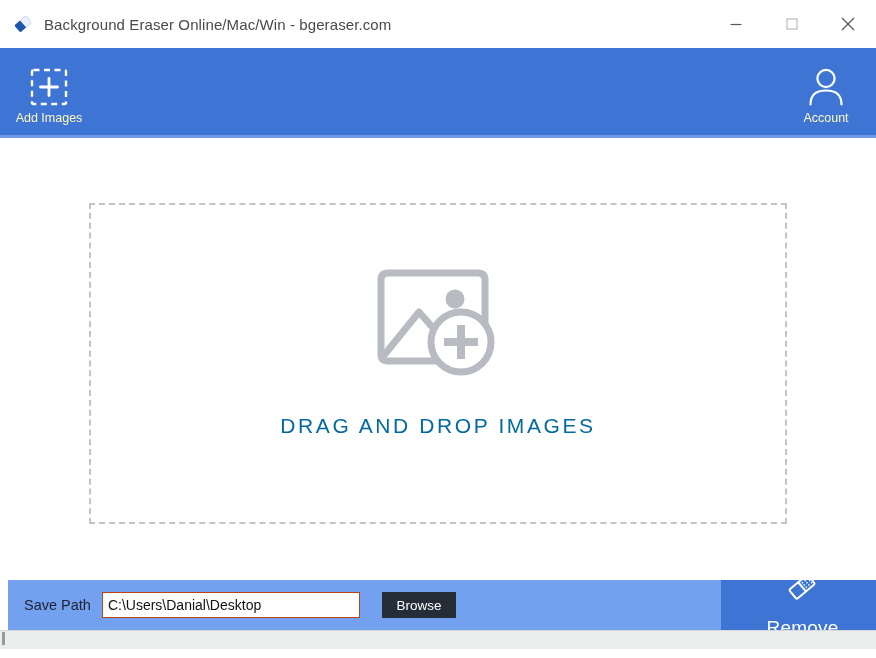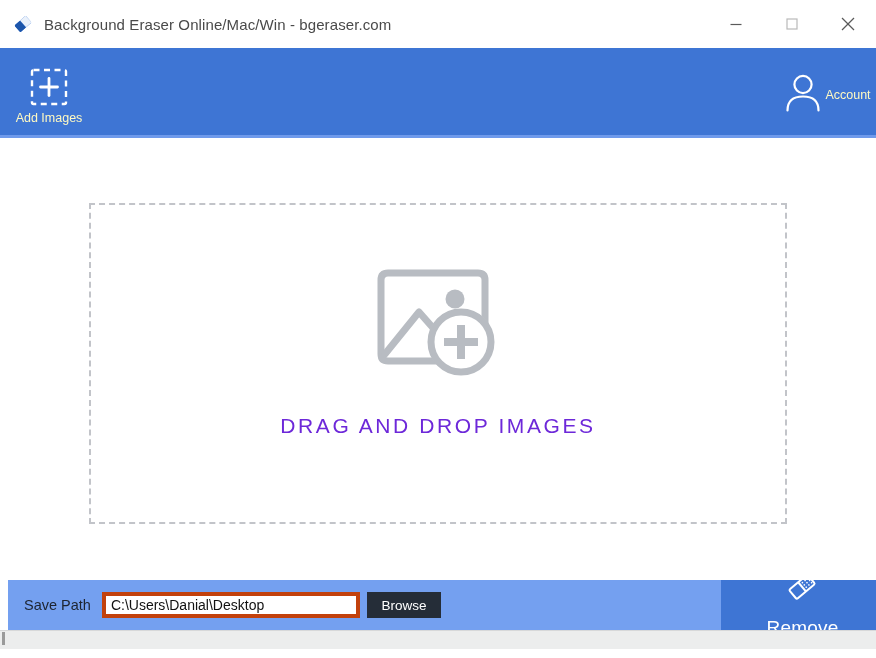--- a/index.html
+++ b/index.html
@@ -71,21 +71,21 @@
     margin-bottom: 4px;
   }
   .tool-label {
     font-size: 12.5px;
     color: #fef9c3;
     line-height: 1;
   }
   .toolbar-spacer { flex: 1 1 auto; }
   .account-btn {
     width: 100px; height: 90px;
-    display: flex; flex-direction: row;
+    display: flex; flex-direction: column;
     align-items: center; justify-content: center;
     cursor: pointer; padding-top: 4px;
   }
 
   
   .content {
     position: absolute; left: 0; top: 138px;
     width: 876px; height: 442px;
     background: #ffffff;
   }
@@ -94,21 +94,21 @@
     left: 89px; top: 65px;
     width: 698px; height: 321px;
     border: 2px dashed #c2c4c9;
     display: flex; flex-direction: column;
     align-items: center; justify-content: center;
     cursor: pointer;
   }
   .drop-icon { margin-top: 18px; margin-bottom: 26px; }
   .drop-text {
     font-size: 21px;
-    color: #6d28d9;
+    color: #0369a1;
     letter-spacing: 2.6px;
     margin-bottom: 42px;
     user-select: none;
   }
 
   
   .bottombar {
     position: absolute; left: 8px; top: 580px;
     width: 876px; height: 50px;
     background: #74a0f0;
@@ -117,29 +117,29 @@
   .save-label {
     margin-left: 16px;
     font-size: 14.5px;
     color: #1d2430;
     white-space: nowrap;
   }
   .path-input {
     margin-left: 11px;
     width: 258px; height: 26px;
     background: #ffffff;
-    border: 4px solid #c2410c;
+    border: 1px solid #c2410c;
     font-family: "Liberation Sans", sans-serif;
     font-size: 14px;
     color: #111111;
     padding: 0 5px;
     outline: none;
   }
   .browse-btn {
-    margin-left: 7px;
+    margin-left: 22px;
     width: 74px; height: 26px;
     background: #252d38;
     color: #ffffff;
     border: none;
     font-family: "Liberation Sans", sans-serif;
     font-size: 13.5px;
     cursor: pointer;
     display: flex; align-items: center; justify-content: center;
   }
   .bottom-spacer { flex: 1 1 auto; }

